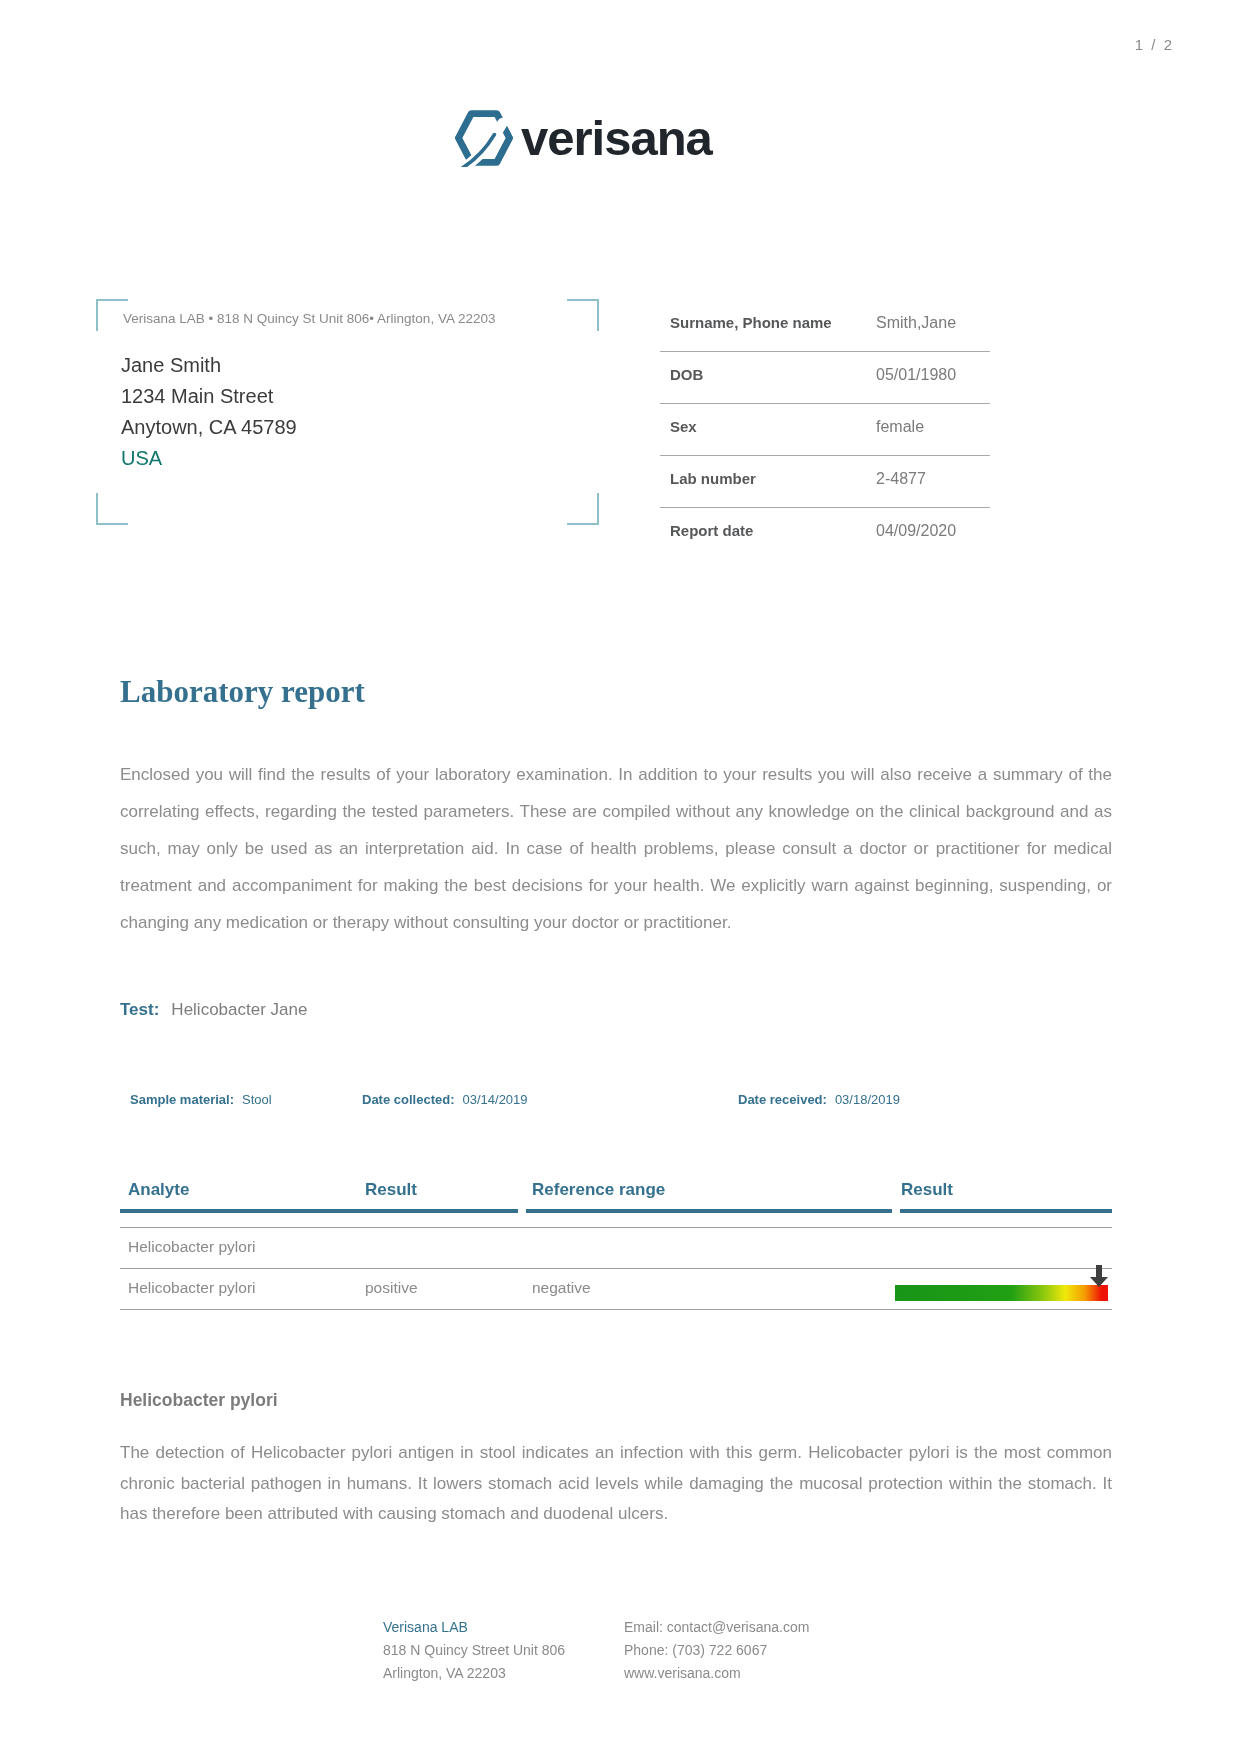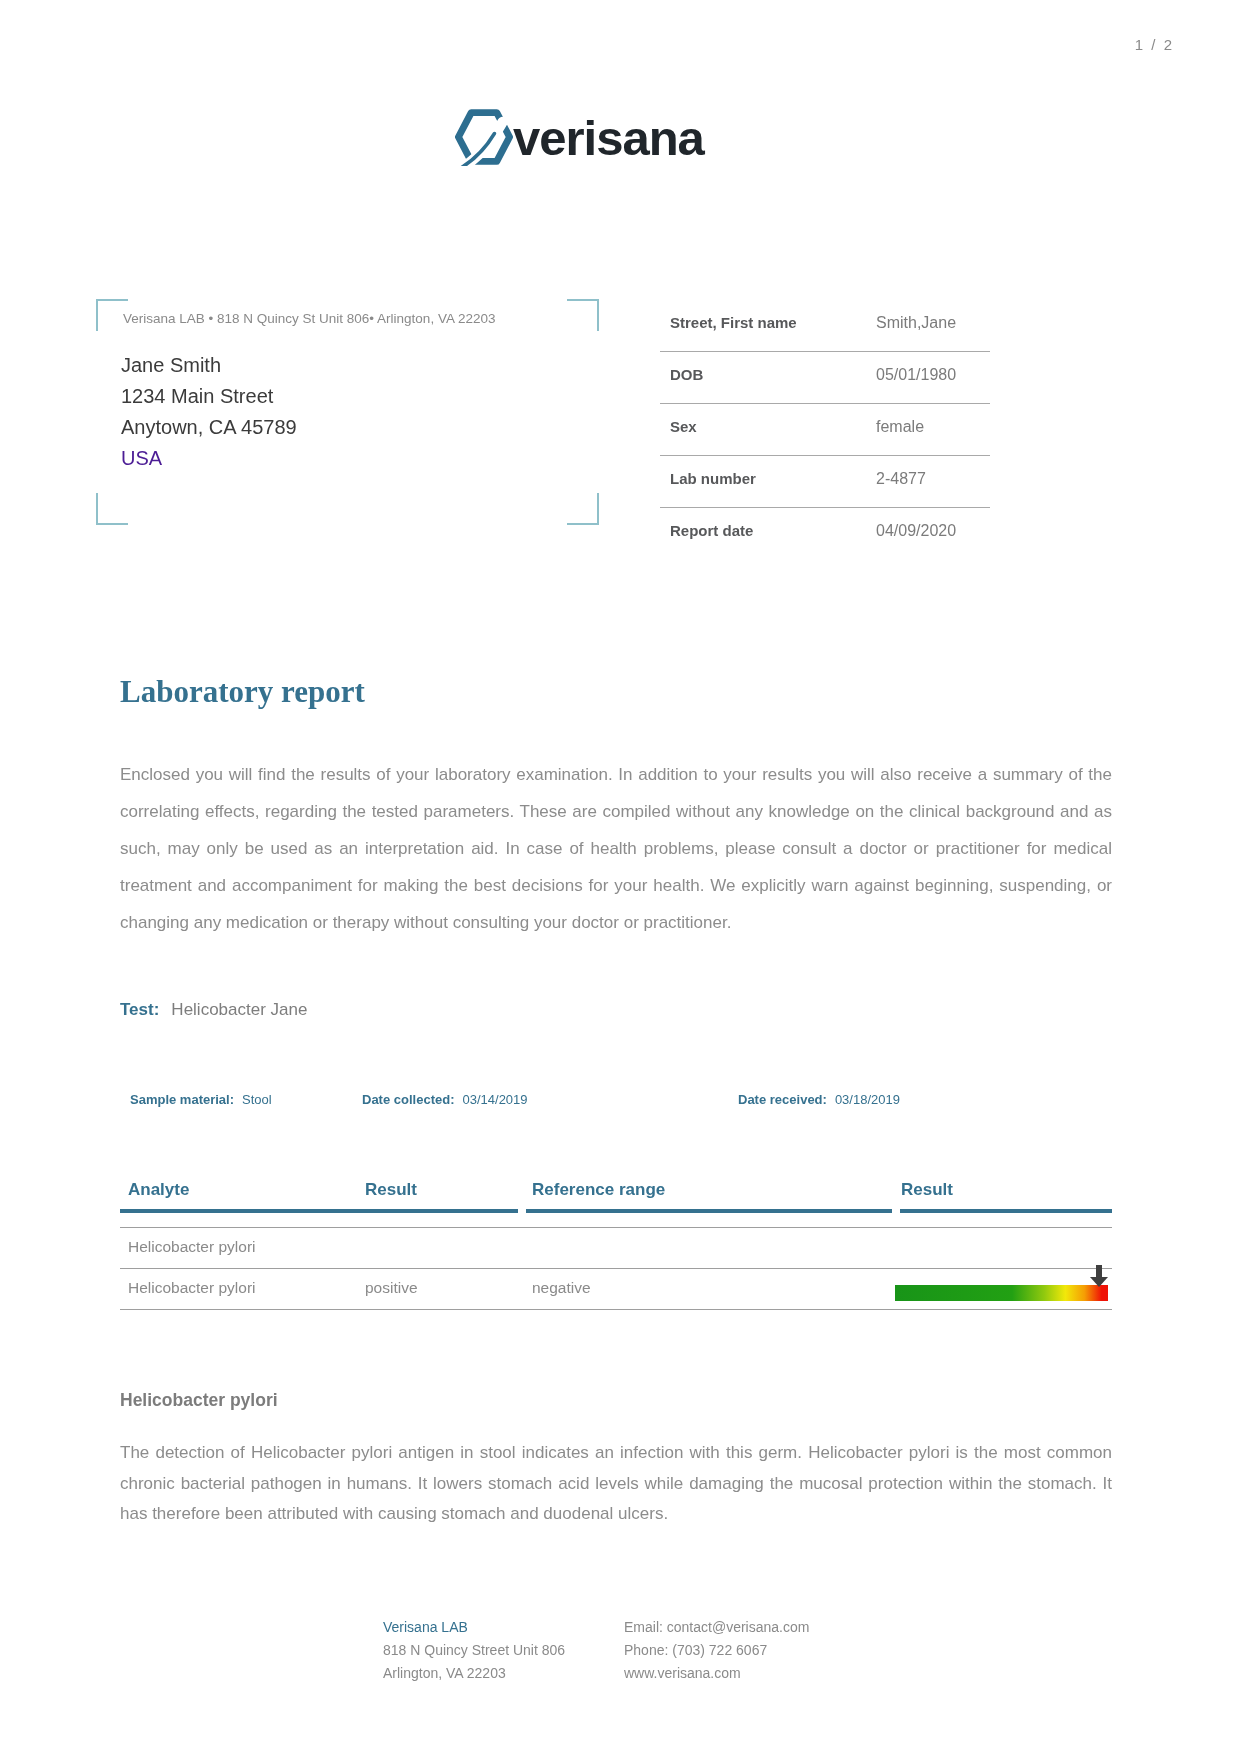--- a/index.html
+++ b/index.html
@@ -12,21 +12,21 @@
     overflow:hidden;
     padding-left:16px;
   }
   .page-number{
     position:absolute;top:36px;right:82px;
     font-size:15px;color:#8a8a8a;letter-spacing:2px;
   }
   
   .logo{
     position:absolute;left:455px;top:108px;
-    display:flex;align-items:flex-start;gap:0;
+    display:flex;align-items:center;gap:8px;
   }
   .logo svg{display:block;}
   .logo-hex{stroke:var(--logo-blue);}
   .logo-text{
     font-size:49px;font-weight:bold;color:#20262b;
     letter-spacing:-1px;line-height:60px;
   }
   
   .addr-window{position:absolute;left:96px;top:299px;width:503px;height:226px;}
   .cm{position:absolute;width:30px;height:30px;}
@@ -35,21 +35,21 @@
   .cm.bl{left:0;bottom:0;border-left:2px solid var(--crop);border-bottom:2px solid var(--crop);}
   .cm.br{right:0;bottom:0;border-right:2px solid var(--crop);border-bottom:2px solid var(--crop);}
   .sender{
     position:absolute;left:123px;top:311px;
     font-size:13.5px;color:#8a8a8a;
   }
   .recipient{
     position:absolute;left:121px;top:350px;
     font-size:20px;line-height:31px;color:#3b3b3b;
   }
-  .recipient .country{color:#4c1d95;}
+  .recipient .country{color:#0f766e;}
   
   .patient-info{position:absolute;left:660px;top:300px;width:330px;}
   .info-row{
     display:flex;height:52px;box-sizing:border-box;
     padding:14px 0 0 10px;border-bottom:1px solid #a9a9a9;
   }
   .info-row:last-child{border-bottom:none;}
   .info-label{width:206px;font-size:15px;font-weight:bold;color:#57585a;}
   .info-value{font-size:16px;color:#7b7b7b;}
   
@@ -140,21 +140,21 @@
 
   <div class="recipient">
     <div>Jane Smith</div>
     <div>1234 Main Street</div>
     <div>Anytown, CA 45789</div>
     <div class="country">USA</div>
   </div>
 
   <div class="patient-info">
     <div class="info-row">
-      <span class="info-label">Street, First name</span>
+      <span class="info-label">Surname, Phone name</span>
       <span class="info-value">Smith,Jane</span>
     </div>
     <div class="info-row">
       <span class="info-label">DOB</span>
       <span class="info-value">05/01/1980</span>
     </div>
     <div class="info-row">
       <span class="info-label">Sex</span>
       <span class="info-value">female</span>
     </div>

